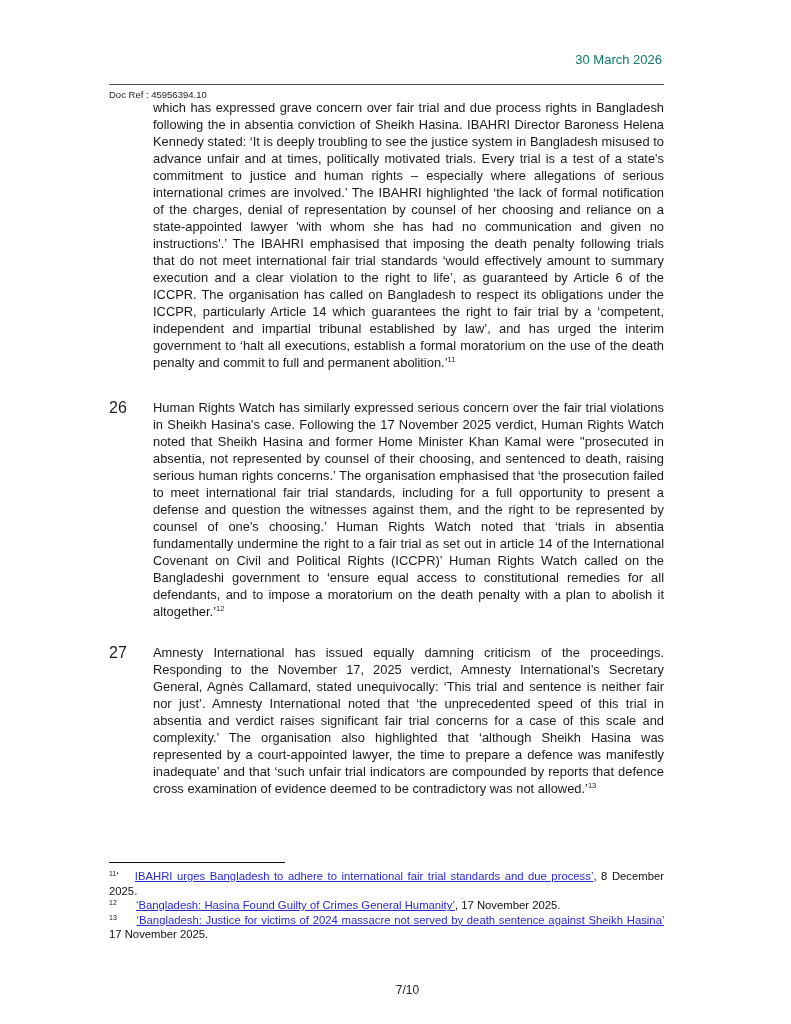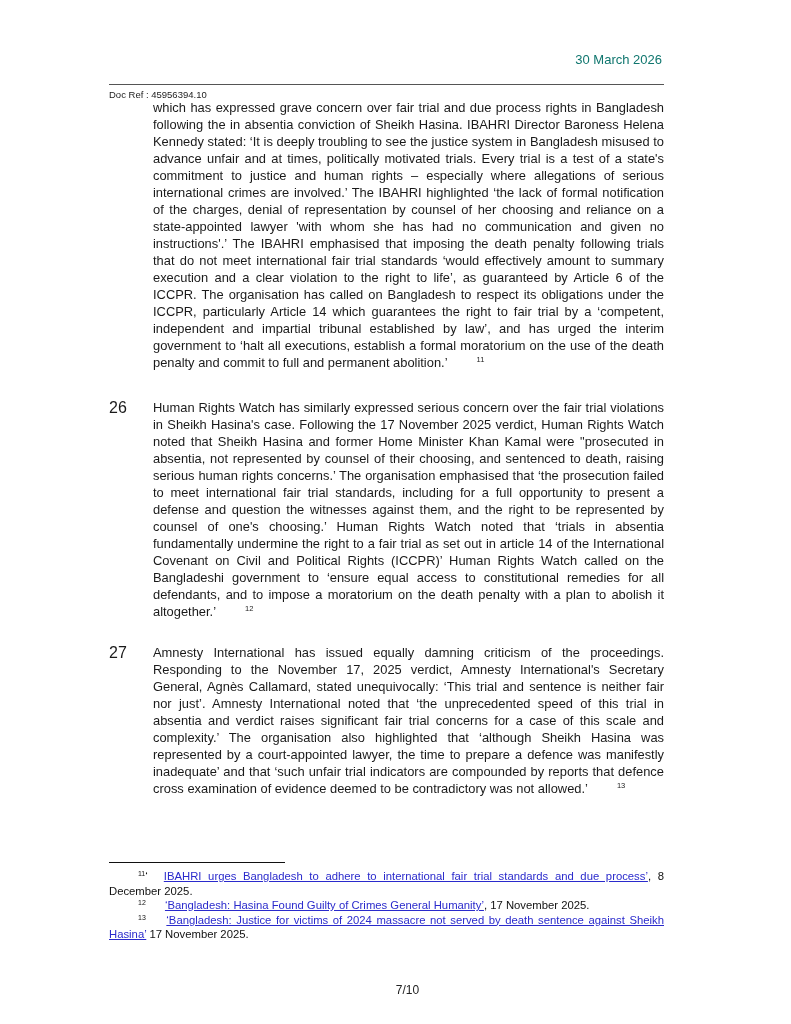--- a/index.html
+++ b/index.html
@@ -5,21 +5,21 @@
     html, body { margin: 0; padding: 0; background: #ffffff; }
     body { width: 791px; height: 1024px; position: relative; overflow: hidden;
       font-family: "Liberation Sans", sans-serif; color: #1a1a1a; }
     .header { position: absolute; left: 109px; top: 52px; width: 553px; height: 34px; }
     .doc-ref { position: absolute; left: 0; top: 5px; font-size: 9.5px; color: #222; margin-top: 32px; }
     .doc-date { position: absolute; right: 0; top: 0; font-size: 13px; color: #0f766e; }
     .header-rule { position: absolute; left: 109px; top: 84px; width: 555px; height: 1px; background: #555; }
     .body-text { position: absolute; left: 153px; width: 511px; font-size: 12.9px; line-height: 17px;
       text-align: justify; color: #1a1a1a; }
     .para-num { position: absolute; left: 109px; font-size: 16px; line-height: 17px; color: #1a1a1a; }
-    sup { font-size: 7.5px; line-height: 0; vertical-align: 5px; margin-left: 29px; }
+    sup { font-size: 7.5px; line-height: 0; vertical-align: 5px; }
     .fn-rule { position: absolute; left: 109px; top: 862px; width: 176px; height: 1px; background: #111; }
     .footnotes { position: absolute; left: 109px; top: 869px; width: 555px; font-size: 11.3px; line-height: 14.5px;
       color: #111; text-align: justify; }
     .footnotes a { color: #2a2acc; text-decoration: underline; margin-left: 16px; }
     .fn { margin: 0; }
     .fn sup { font-size: 7px; vertical-align: 4px; }
     .page-num { position: absolute; left: 12px; width: 100%; top: 983px; text-align: center; font-size: 12px; color: #222; }
   </style>
 </head>
 <body>

